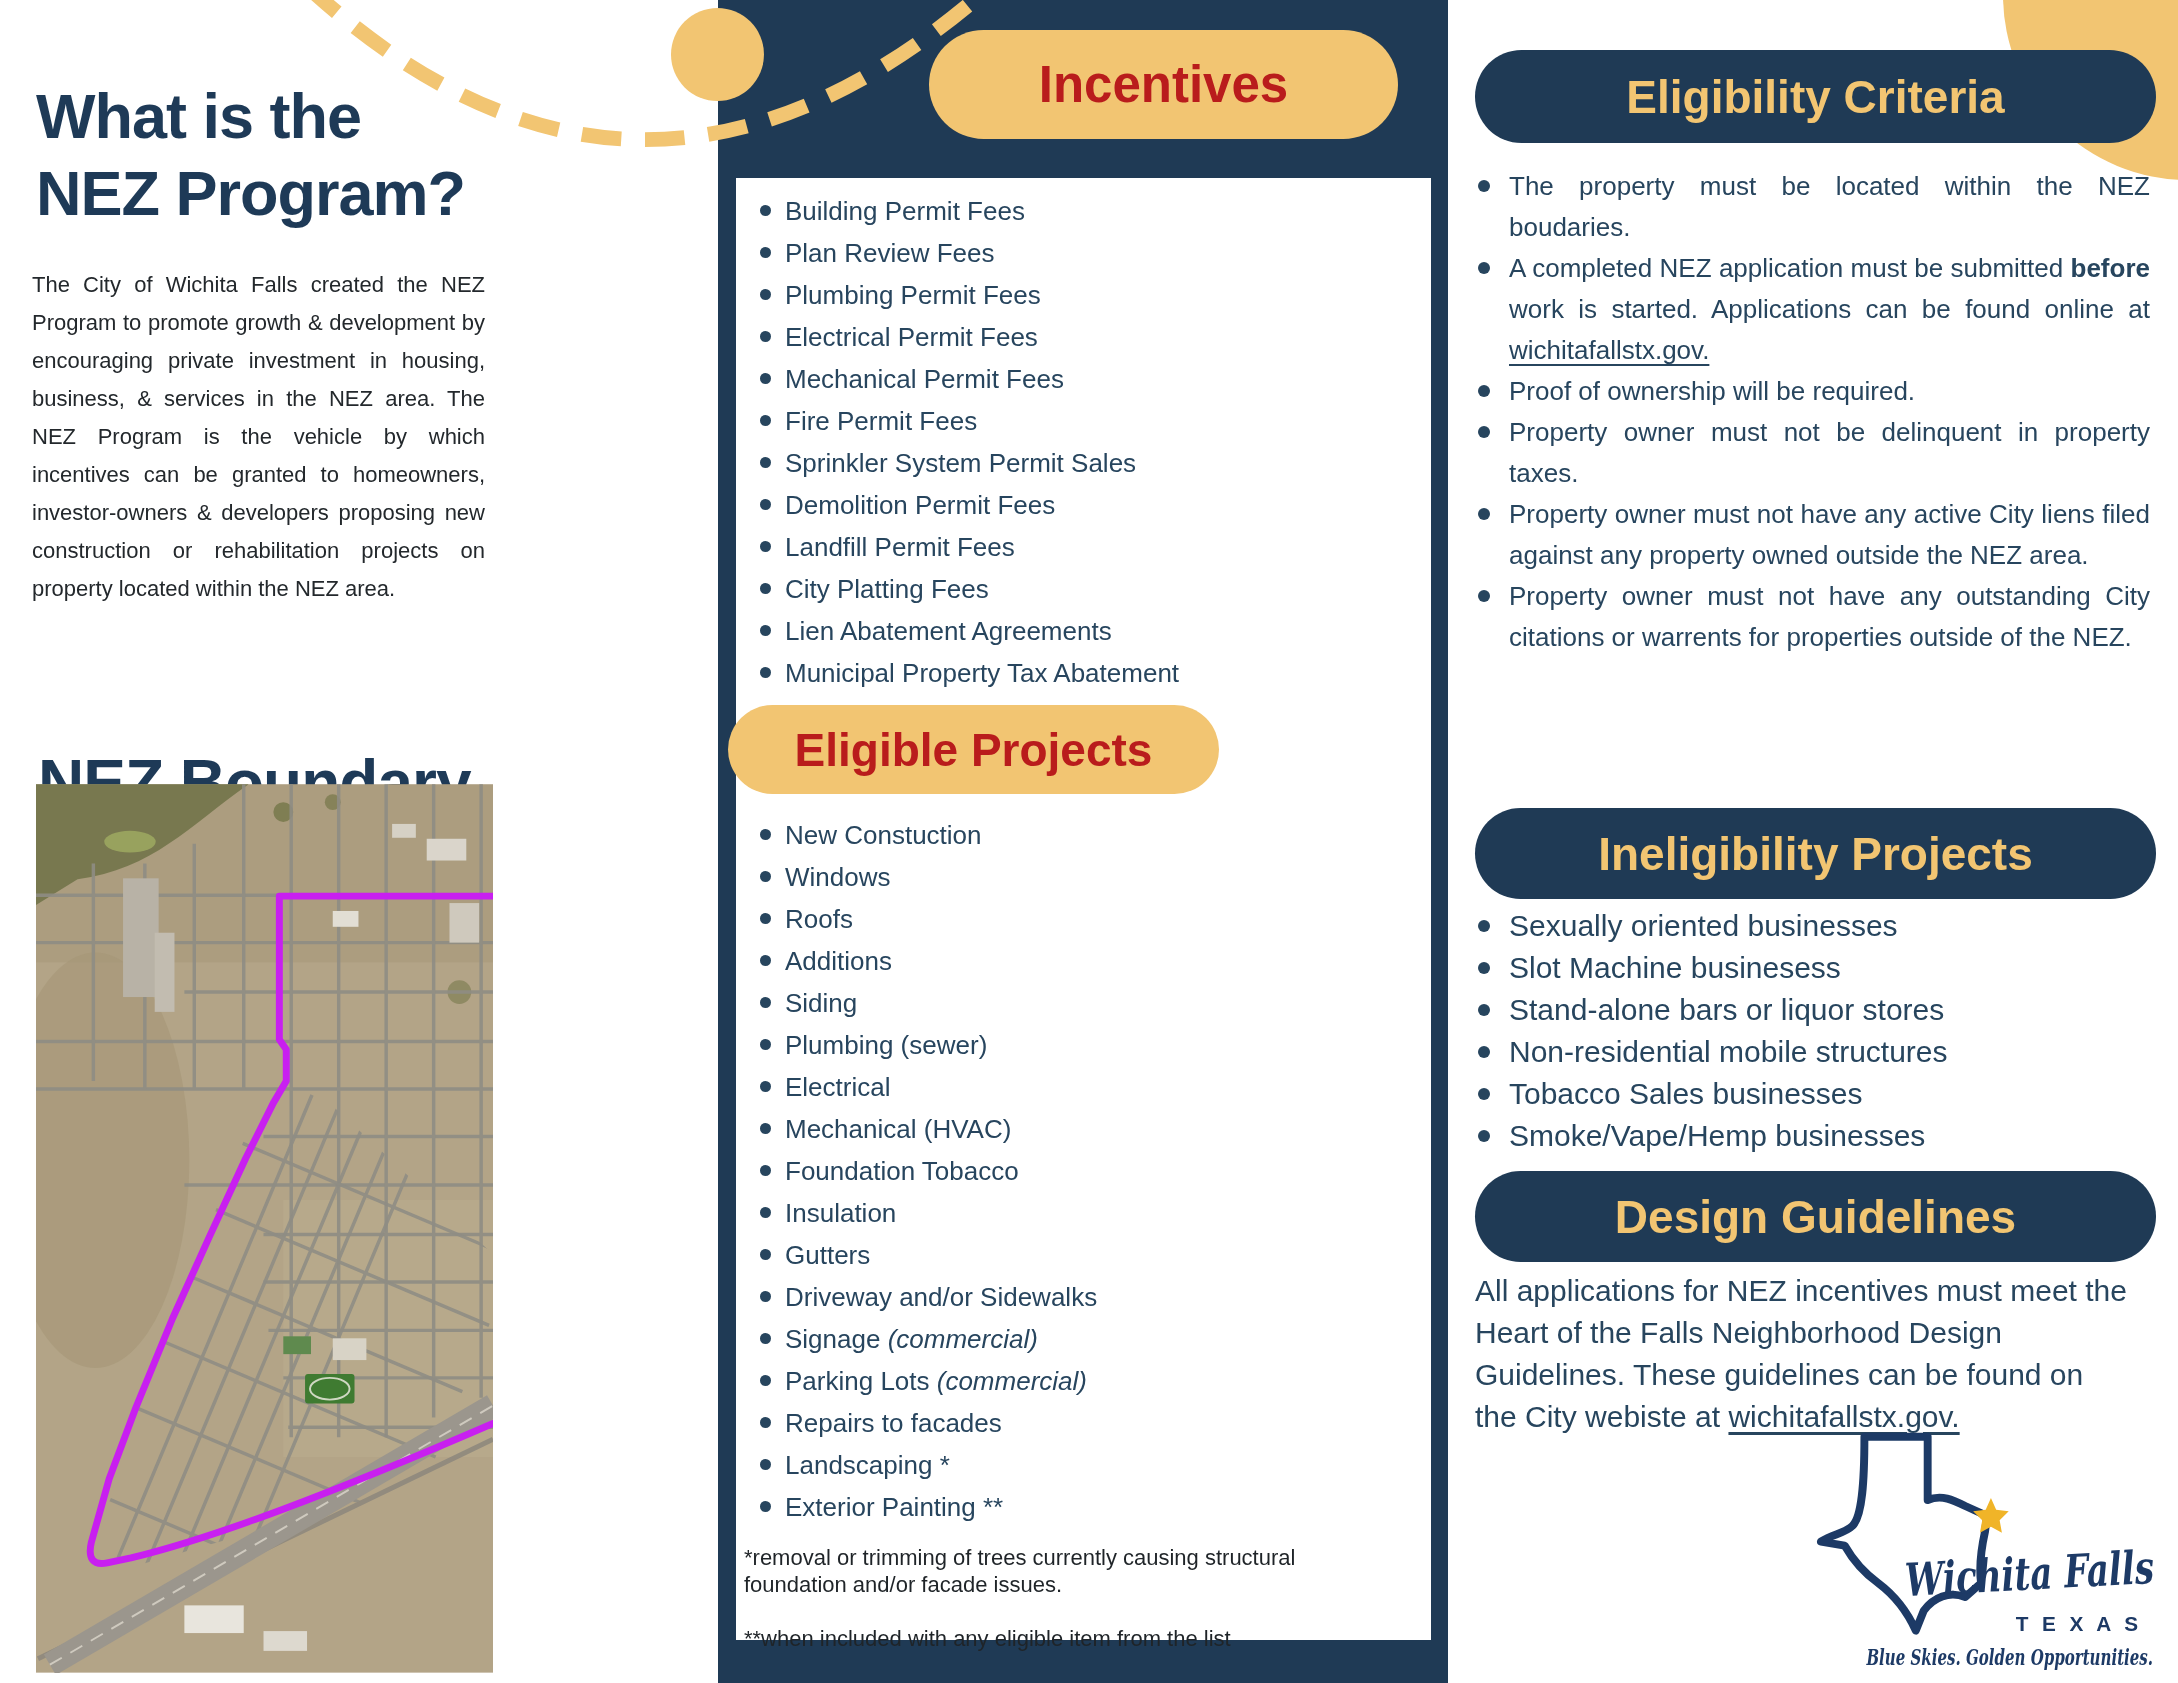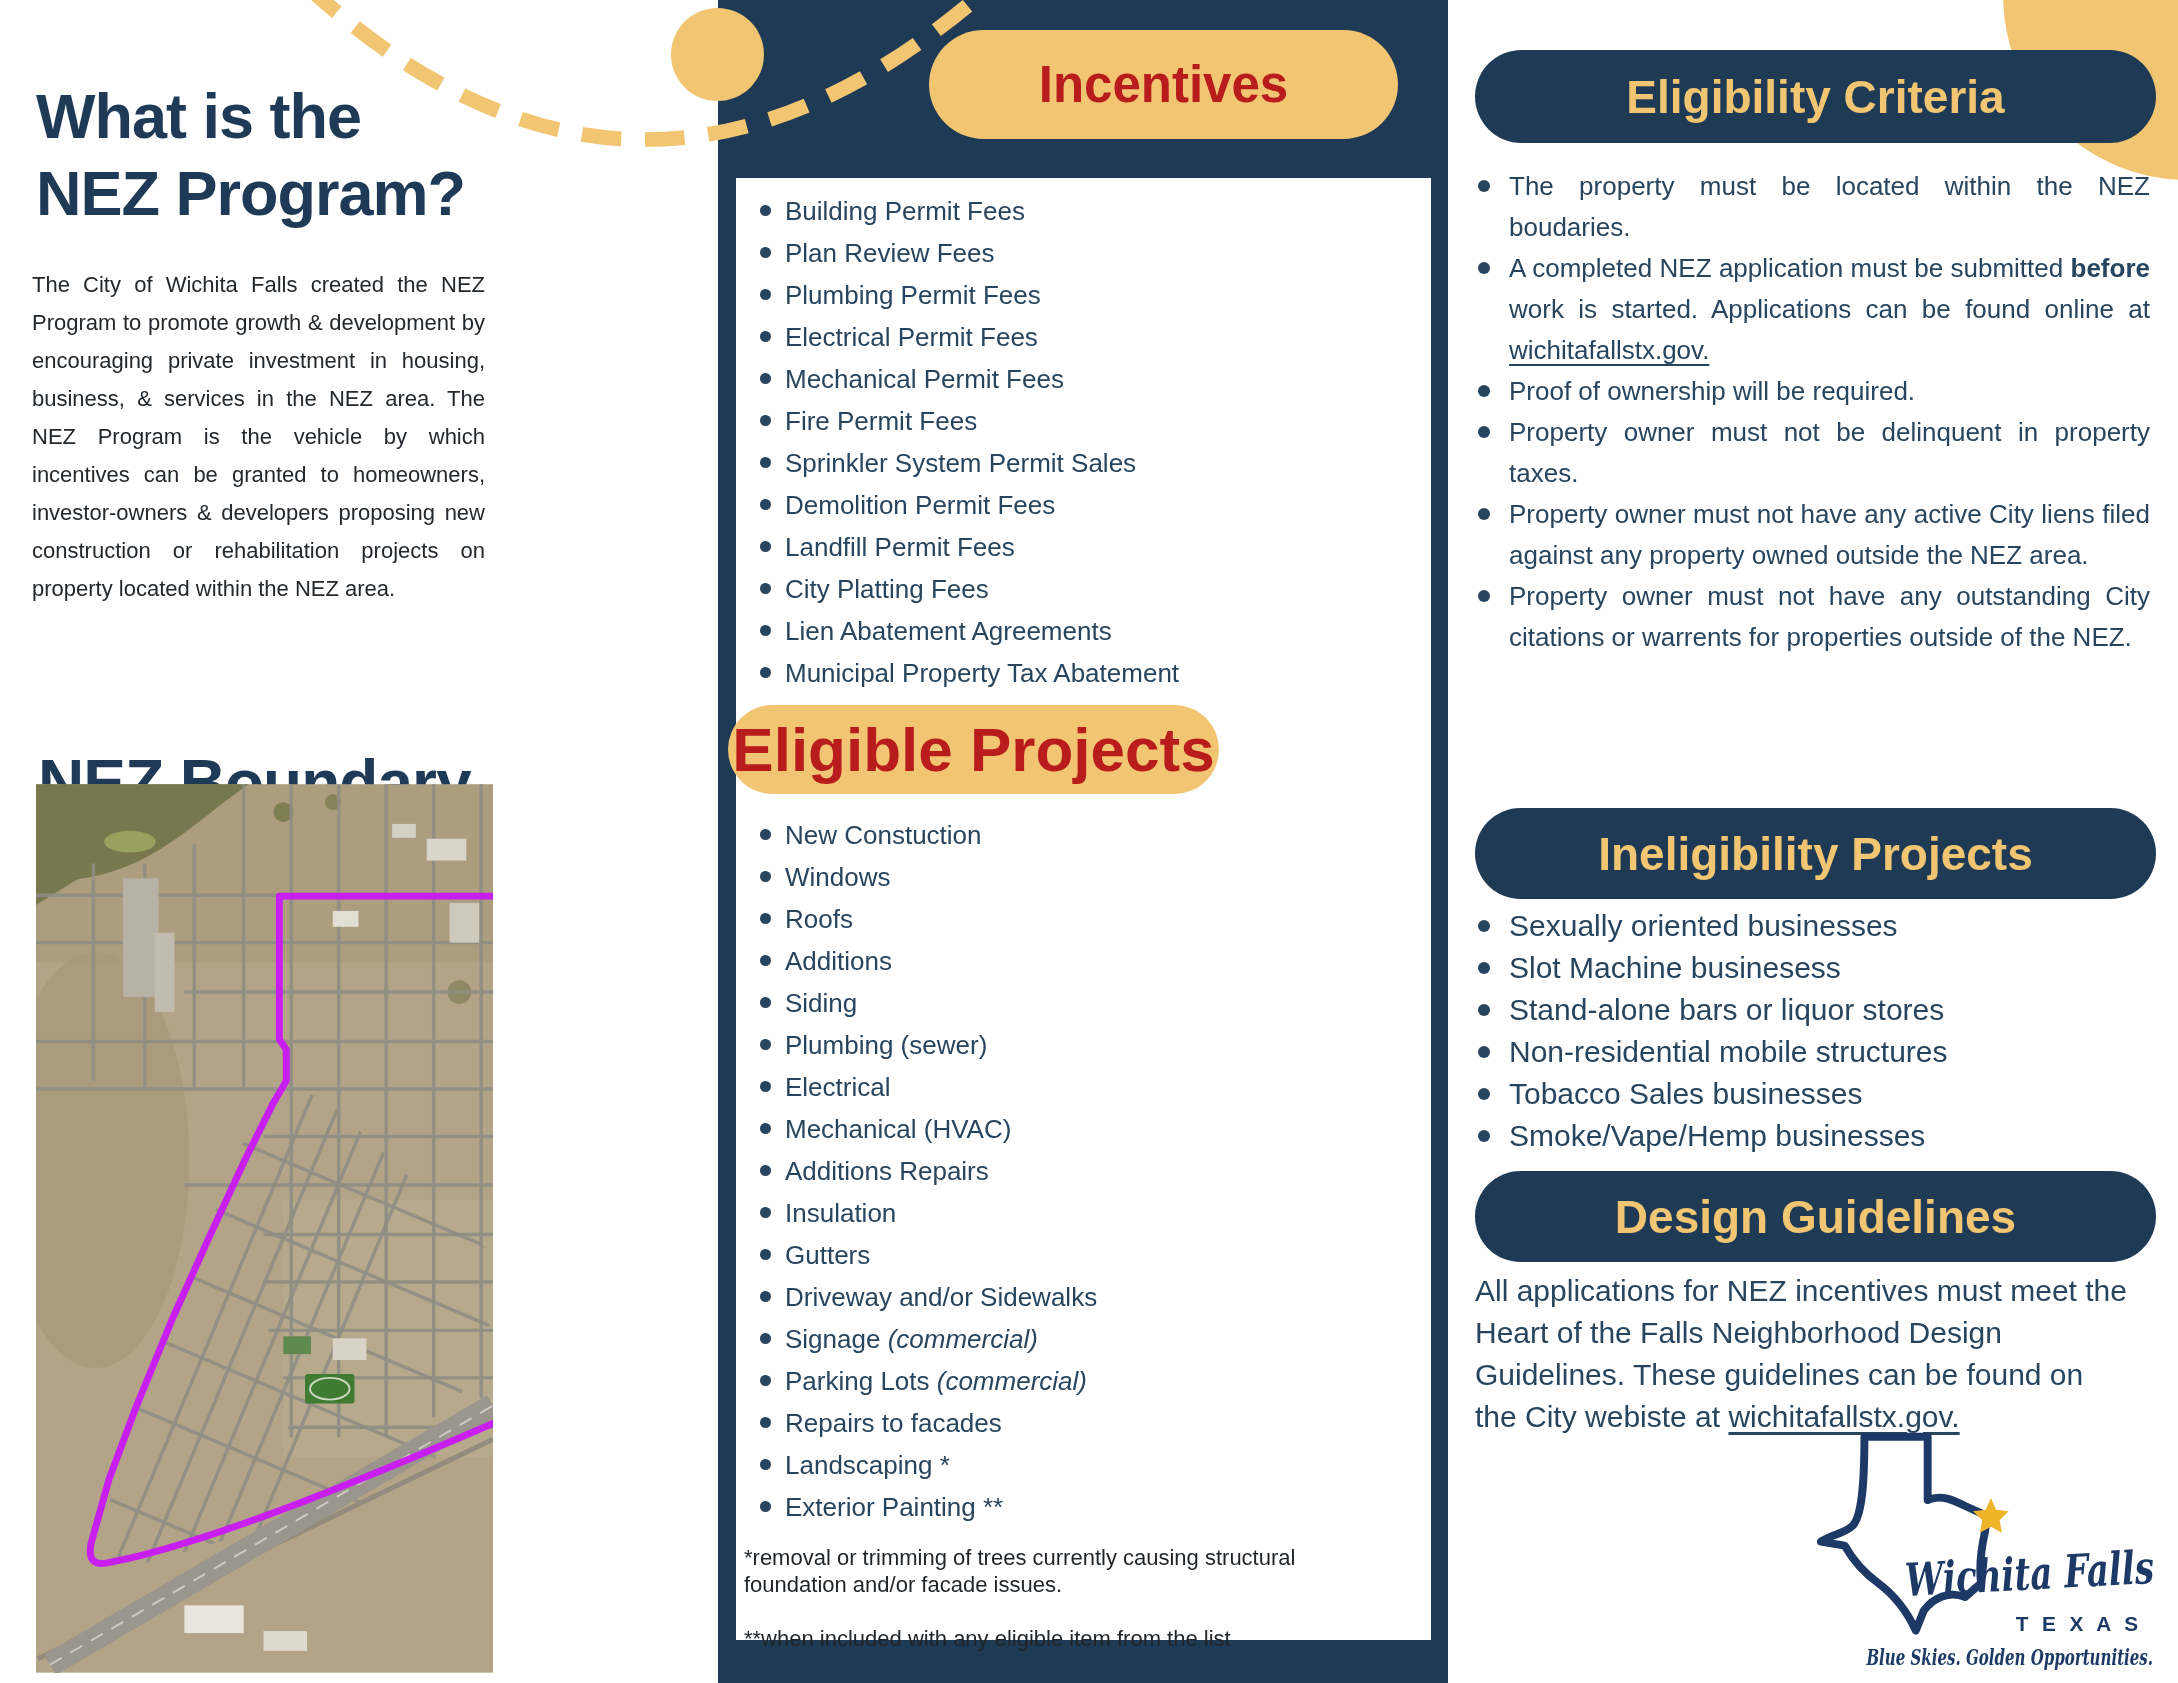--- a/index.html
+++ b/index.html
@@ -23,21 +23,21 @@
   .list-incentives{top:12px;}
   .list-eligible{top:636px;}
   .footnote{position:absolute;left:8px;width:594px;font-size:22px;line-height:27px;color:#1f2428;margin:0;}
   .fn1{top:1366px;}
   .fn2{top:1447px;}
   
   .pill{position:absolute;display:flex;align-items:center;justify-content:center;font-weight:700;}
   .gold-pill{background:#f2c572;color:#b91c1c;}
   .navy-pill{background:#1f3a55;color:#f2c572;}
   .incentives-pill{left:929px;top:30px;width:469px;height:109px;border-radius:55px;font-size:51px;z-index:4;}
-  .eligible-pill{left:728px;top:705px;width:491px;height:89px;border-radius:46px;font-size:62px;z-index:4;justify-content:center;}
+  .eligible-pill{left:728px;top:705px;width:491px;height:89px;border-radius:46px;font-size:46px;z-index:4;justify-content:center;}
   .elig-pill{left:1475px;top:50px;width:681px;height:93px;border-radius:48px;font-size:46px;z-index:2;}
   .inelig-pill{left:1475px;top:808px;width:681px;height:91px;border-radius:46px;font-size:46px;}
   .design-pill{left:1475px;top:1171px;width:681px;height:91px;border-radius:46px;font-size:46px;}
   
   .rlist{position:absolute;left:1475px;margin:0;padding:0;width:675px;list-style:none;color:#27455e;}
   .rlist li{position:relative;padding-left:34px;}
   .rlist li::before{content:"";position:absolute;left:3px;top:14px;width:12px;height:12px;
       border-radius:50%;background:#27455e;}
   .elig-list{top:166px;}
   .elig-list li{font-size:26px;line-height:41px;text-align:justify;}
@@ -144,21 +144,21 @@
       </ul>
     <ul class="blist list-eligible">
         <li><span>New Constuction</span></li>
         <li><span>Windows</span></li>
         <li><span>Roofs</span></li>
         <li><span>Additions</span></li>
         <li><span>Siding</span></li>
         <li><span>Plumbing (sewer)</span></li>
         <li><span>Electrical</span></li>
         <li><span>Mechanical (HVAC)</span></li>
-        <li><span>Additions Repairs</span></li>
+        <li><span>Foundation Tobacco</span></li>
         <li><span>Insulation</span></li>
         <li><span>Gutters</span></li>
         <li><span>Driveway and/or Sidewalks</span></li>
         <li><span>Signage </span><span class="it">(commercial)</span></li>
         <li><span>Parking Lots </span><span class="it">(commercial)</span></li>
         <li><span>Repairs to facades</span></li>
         <li><span>Landscaping *</span></li>
         <li><span>Exterior Painting **</span></li>
       </ul>
     <p class="footnote fn1">*removal or trimming of trees currently causing structural foundation and/or facade issues.</p>

